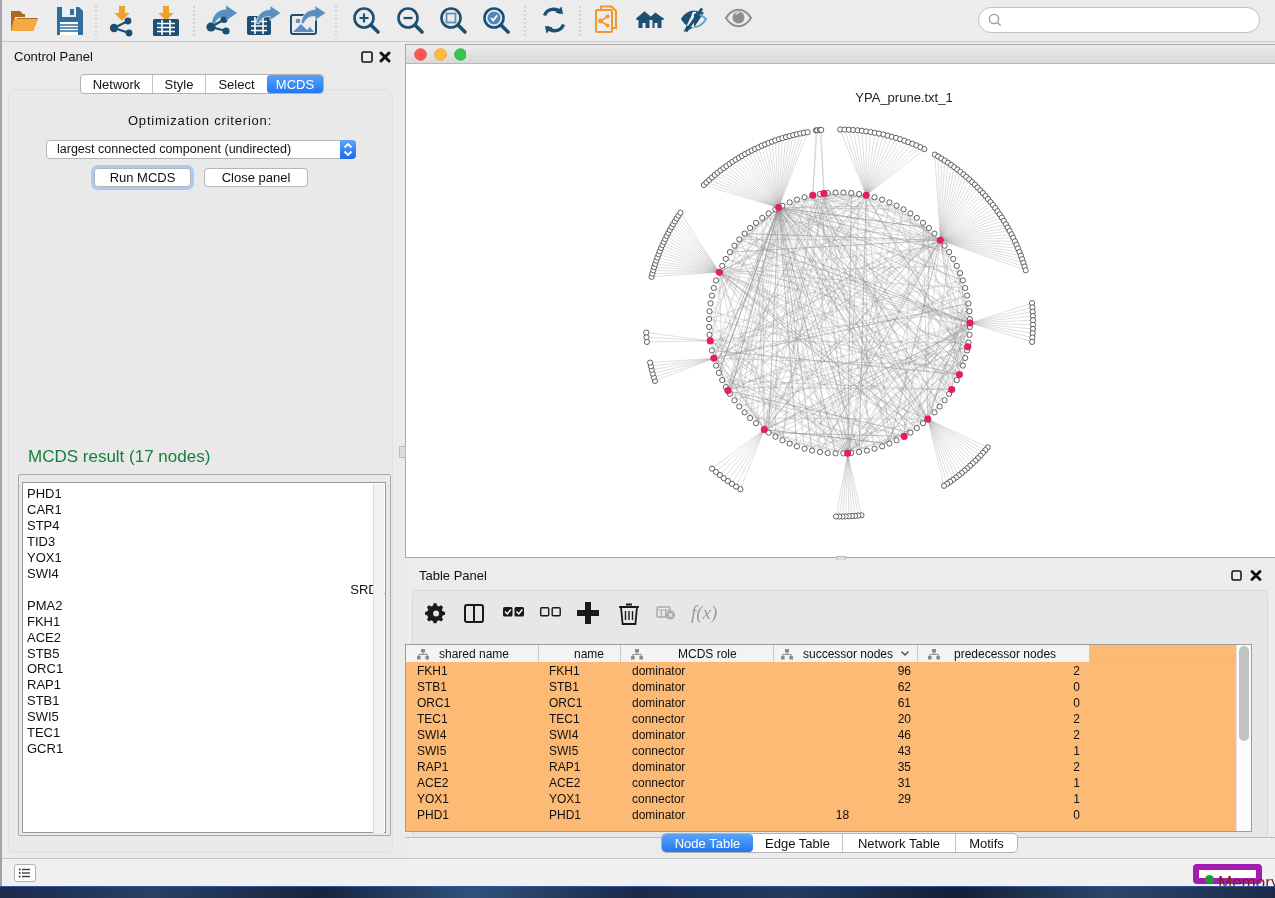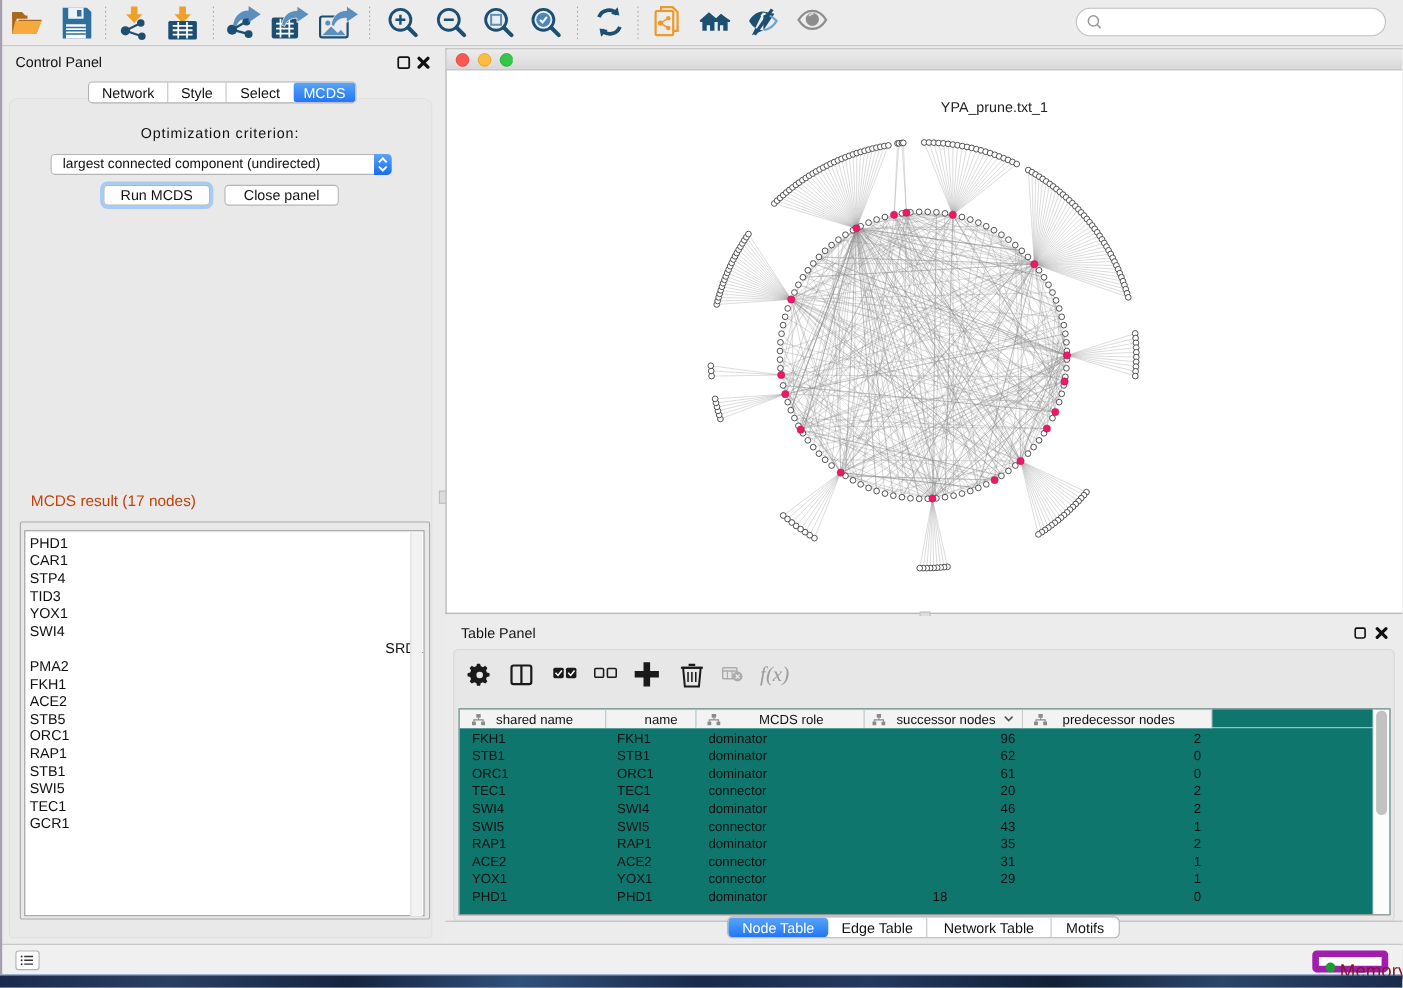--- a/index.html
+++ b/index.html
@@ -151,21 +151,21 @@
           <path d="M4.5 7.5 L8 4 L11.5 7.5 M4.5 11.5 L8 15 L11.5 11.5" stroke="#fff" stroke-width="1.8" fill="none"></path>
         </svg>
     </div>
   </div>
 
   <div class="abs" style="left:91px;top:122px;width:103px;height:25px;border:3px solid #a5cbf7;border-radius:7px;"></div>
   <div class="abs" style="left:94px;top:125px;width:97px;height:19px;background:#fff;border:1px solid #b5b5b5;border-radius:4px;text-align:center;font-size:13px;line-height:18px;color:#111;">Run MCDS</div>
   <div class="abs" style="left:204px;top:125px;width:104px;height:19px;background:#fff;border:1px solid #b5b5b5;border-radius:4px;text-align:center;font-size:13px;line-height:18px;color:#111;">Close panel</div>
 
   <div class="abs" style="left:18px;top:431px;width:373px;height:362px;border:1px solid #a8a8a8;border-radius:2px;"></div>
-  <div class="abs" style="left:24px;top:404px;background:#e9e9e9;padding:0 4px;font-size:14px;color:#c2410c;">MCDS result (17 nodes)</div>
+  <div class="abs" style="left:24px;top:404px;background:#e9e9e9;padding:0 4px;font-size:17px;color:#15803d;">MCDS result (17 nodes)</div>
   <div class="abs" style="left:22px;top:439px;width:364px;height:351px;background:#fff;border:1px solid #999;font-size:13px;color:#111;padding:3px 0 0 4px;">
     <div style="height:15.96px;line-height:15.96px;">PHD1</div>
       <div style="height:15.96px;line-height:15.96px;">CAR1</div>
       <div style="height:15.96px;line-height:15.96px;">STP4</div>
       <div style="height:15.96px;line-height:15.96px;">TID3</div>
       <div style="height:15.96px;line-height:15.96px;">YOX1</div>
       <div style="height:15.96px;line-height:15.96px;">SWI4</div>
       <div style="height:15.96px;line-height:15.96px;text-align:right;">SRD1</div>
       <div style="height:15.96px;line-height:15.96px;">PMA2</div>
       <div style="height:15.96px;line-height:15.96px;">FKH1</div>
@@ -524,21 +524,21 @@
       </g>
     <g transform="translate(240,9)">
         <rect x="0" y="0" width="13" height="10" rx="1" fill="none" stroke="#ababab" stroke-width="1.4"></rect>
         <path d="M0 3 h13 M4.3 3 v7 M8.6 3 v7" stroke="#ababab" stroke-width="1.2"></path>
         <circle cx="13.5" cy="8" r="4.5" fill="#ababab"></circle>
         <path d="M11.7 6.2 l3.6 3.6 M15.3 6.2 l-3.6 3.6" stroke="#e7e7e7" stroke-width="1.2"></path>
       </g>
     <text x="274" y="21" font-size="19" font-style="italic" fill="#9b9b9b" font-family="Liberation Serif,serif">f(x)</text>
   </svg>
 
-  <div class="abs" style="left:12px;top:84px;width:847px;height:188px;background:#0f766e;border:1px solid #9d9d9d;">
+  <div class="abs" style="left:0;top:84px;width:847px;height:188px;background:#fdba74;border:1px solid #9d9d9d;">
 
     <div class="abs" style="left:0;top:0;width:845px;height:17px;border-bottom:1px solid #c0c0c0;font-size:12px;color:#111;">
       <div class="abs" style="left:0;top:0;width:133px;height:17px;border-right:1px solid #c9c9c9;background:#f3f3f3;">
           <svg style="position:absolute;left:11px;top:4px" width="12" height="11" viewBox="0 0 12 11">
             <g fill="#8a8a8a">
               <rect x="4" y="0" width="4" height="3.4" rx="0.5"></rect>
               <rect x="0" y="7" width="3.6" height="3.4" rx="0.5"></rect>
               <rect x="8.4" y="7" width="3.6" height="3.4" rx="0.5"></rect>
               <path d="M6 3.4 v2 M1.8 7 v-1.6 h8.4 v1.6" stroke="#8a8a8a" fill="none" stroke-width="1"></path>
             </g>

